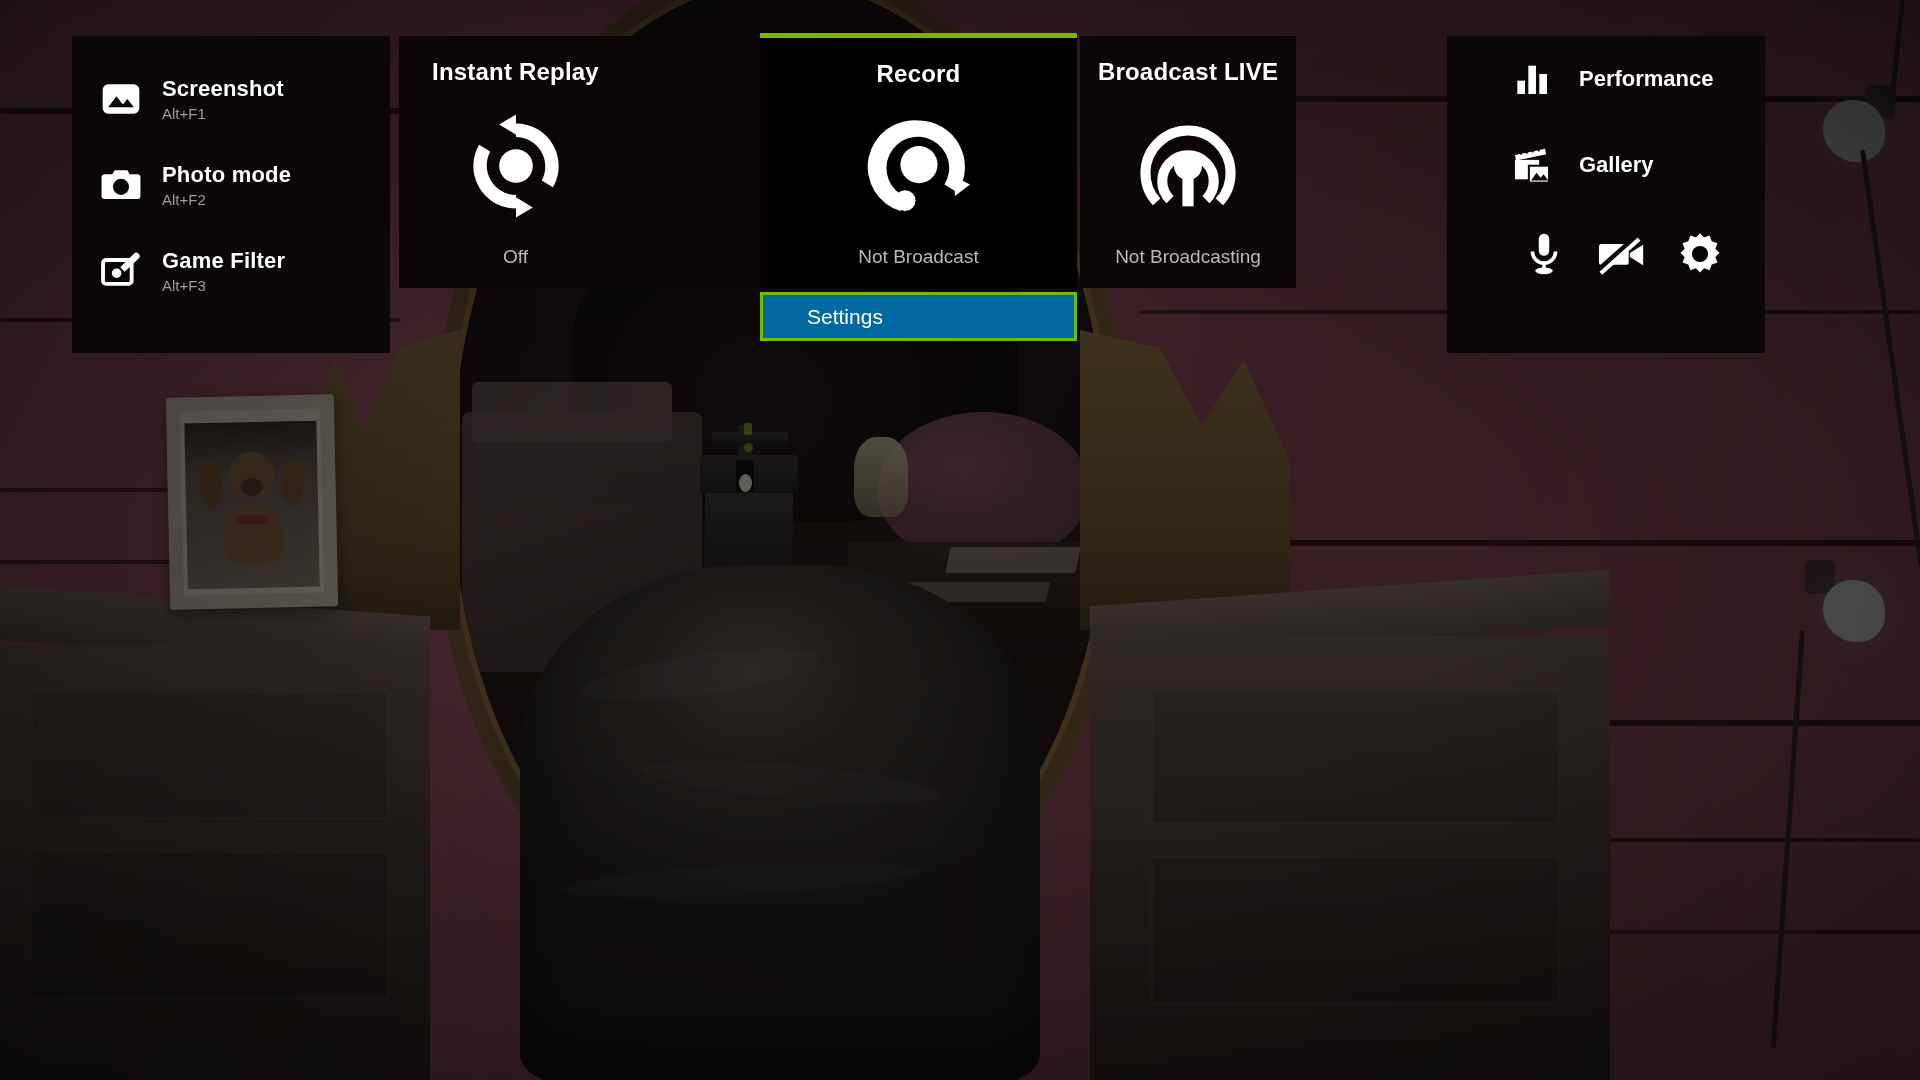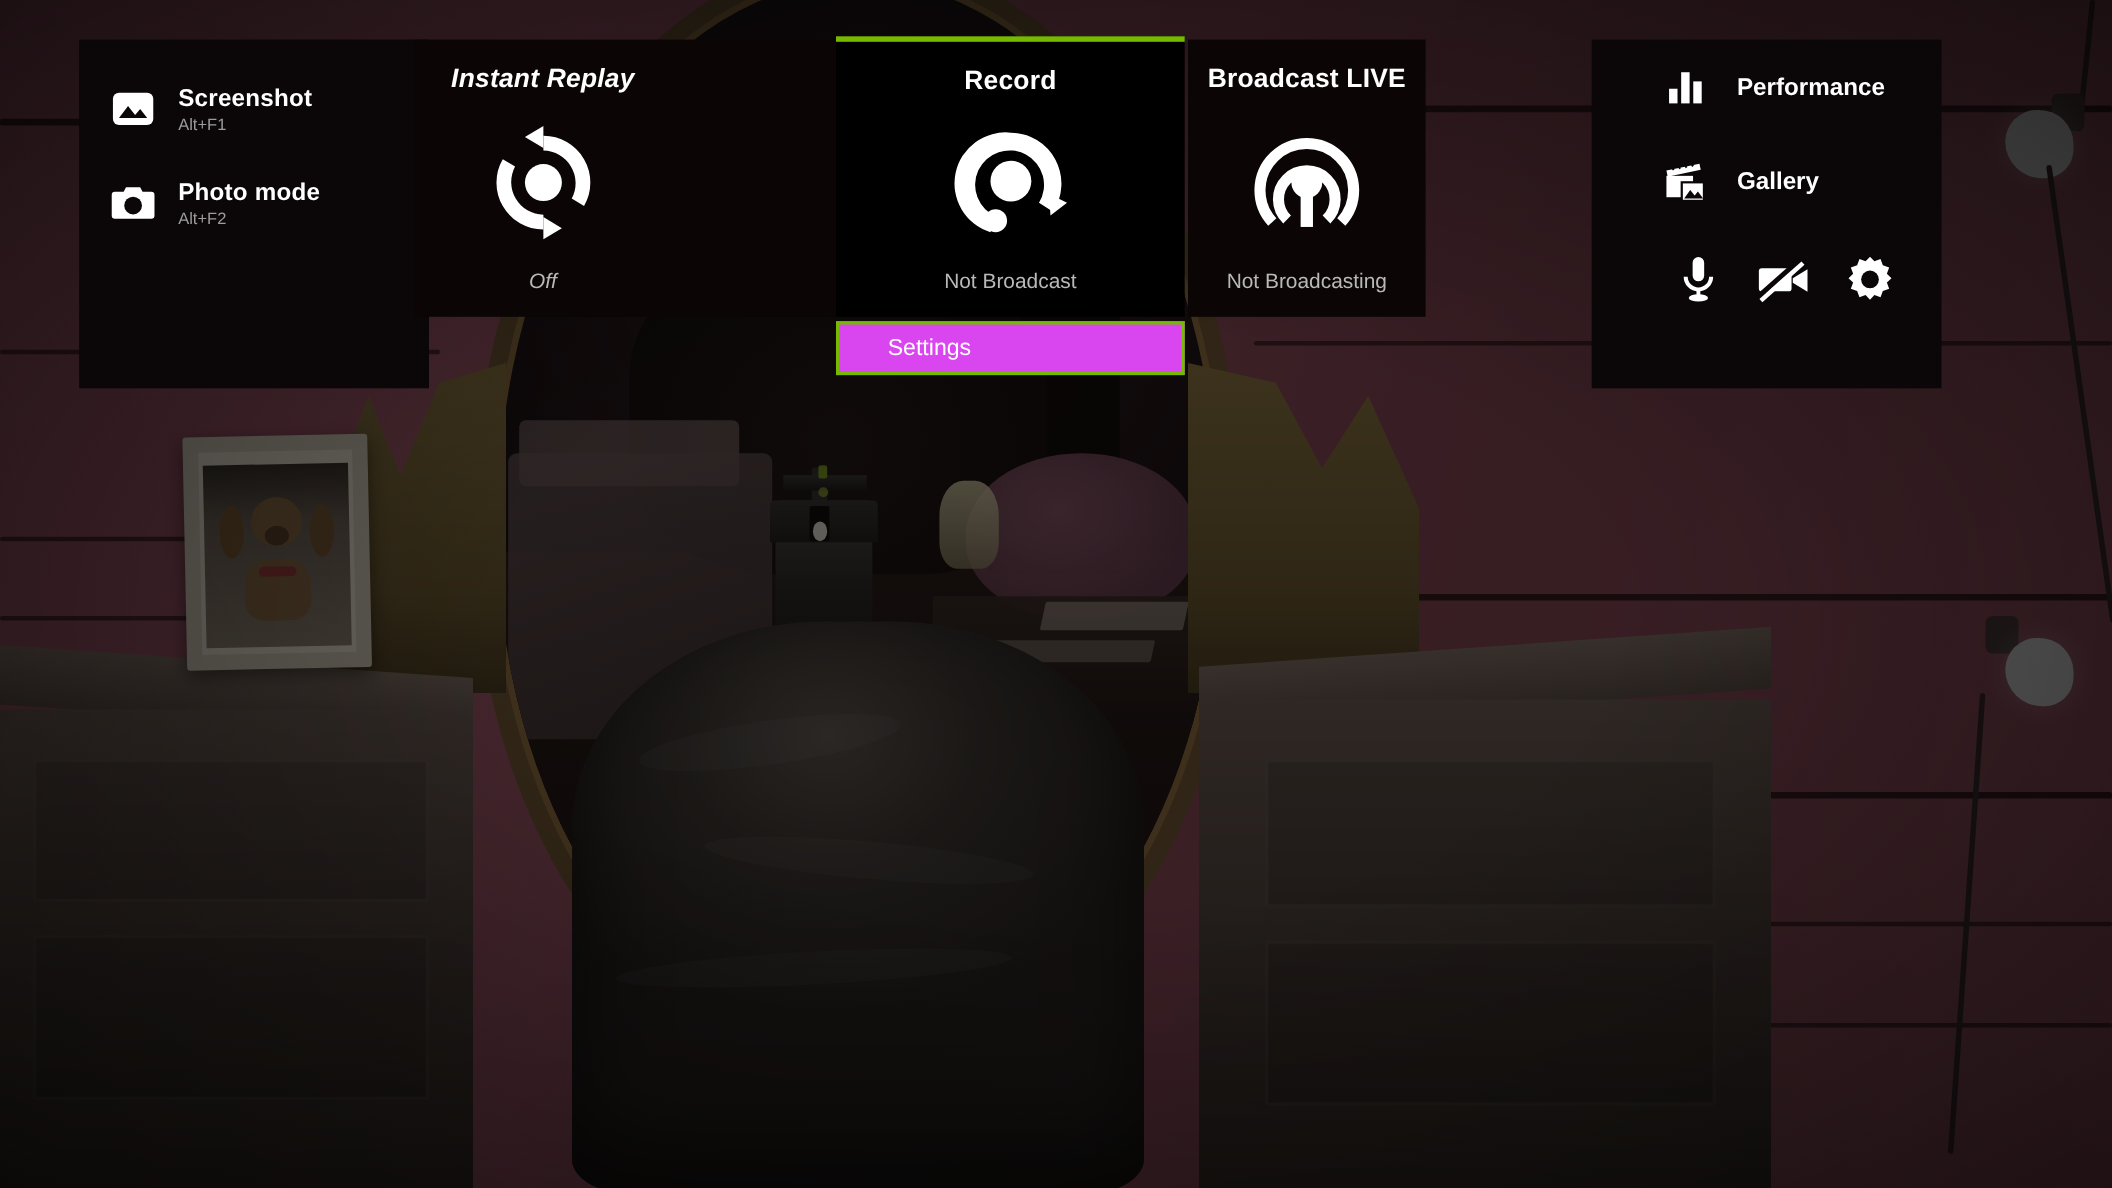--- a/index.html
+++ b/index.html
@@ -207,21 +207,21 @@
   .lp-text{ display:flex; flex-direction:column; justify-content:center; }
   .lp-label{ font-size:22px; font-weight:bold; color:#fff; line-height:1.15; letter-spacing:.2px; }
   .lp-hotkey{ font-size:15px; color:#9c9c9c; margin-top:3px; }
 
   
   .tile{
     position:absolute; top:36px; height:252px;
     display:flex; flex-direction:column; align-items:center;
     background:#0b0506;
   }
-  #tile-instant-replay{ left:377px; width:233px;font-style:italic; }
+  #tile-instant-replay{ left:399px; width:233px; }
   #tile-record{ left:760px; width:317px; background:#000; border-top:5px solid #76b900; top:33px; height:255px; }
   #tile-broadcast{ left:1080px; width:216px; }
 
   
   .tile-gap{ position:absolute; top:36px; height:252px; background:#0b0506; }
   #gap-a{ left:610px; width:150px; }
 
   .tile-title{
     font-size:24px; font-weight:bold; color:#fff; margin-top:22px;
     text-align:center; letter-spacing:.2px;
@@ -234,21 +234,21 @@
   
   #record-menu{ position:absolute; left:760px; top:288px; width:317px; }
   .rec-row{
     display:flex; align-items:center; height:52px;
     background:#000; padding:0 22px; cursor:pointer;
   }
   .rec-play{ width:24px; flex:0 0 24px; display:flex; align-items:center; justify-content:center; }
   .rec-label{ font-size:21px; color:#fff; margin-left:18px; }
   .rec-hotkey{ margin-left:auto; font-size:15px; color:#a8a8a8; }
   #record-settings{
-    height:49px; background:#d946ef; border:3px solid #76b900;
+    height:49px; background:#0369a1; border:3px solid #76b900;
     display:flex; align-items:center; padding-left:44px; cursor:pointer;
     margin-top:4px;
   }
   #record-settings .rec-label{ margin-left:0; }
 
   
   #right-panel{ left:1447px; top:36px; width:318px; height:317px; }
   .rp-item{
     display:flex; align-items:center; gap:22px;
     height:86px; padding-left:32px; cursor:pointer;
@@ -370,20 +370,33 @@
           <path d="M8.5 4 h7 l1.2 2.2 H21 a1.6 1.6 0 0 1 1.6 1.6 V18 a1.6 1.6 0 0 1 -1.6 1.6 H3 A1.6 1.6 0 0 1 1.4 18 V7.8 A1.6 1.6 0 0 1 3 6.2 h4.3 Z" fill="#fff"></path>
           <circle cx="12" cy="13" r="4.4" fill="#0b0607"></circle>
         </svg>
       </span>
       <span class="lp-text">
         <span class="lp-label">Photo mode</span>
         <span class="lp-hotkey">Alt+F2</span>
       </span>
     </div>
 
+    <div class="lp-item">
+      <span class="lp-icon">
+        <svg width="44" height="44" viewBox="0 0 24 24">
+          <rect x="2.2" y="6" width="15.6" height="13" rx="1.6" fill="none" stroke="#fff" stroke-width="2.1"></rect>
+          <path d="M21.6 2.6 a1.8 1.8 0 0 0 -2.6 0 L11.6 10 l2.4 2.4 L21.6 5.2 a1.8 1.8 0 0 0 0 -2.6 Z" fill="#fff"></path>
+          <circle cx="9.6" cy="13.2" r="2.6" fill="#fff"></circle>
+        </svg>
+      </span>
+      <span class="lp-text">
+        <span class="lp-label">Game Filter</span>
+        <span class="lp-hotkey">Alt+F3</span>
+      </span>
+    </div>
   </div>
 
   <div class="tile-gap" id="gap-a"></div>
 
   <div class="tile" id="tile-instant-replay">
     <div class="tile-title">Instant Replay</div>
     <div class="tile-icon">
       <svg width="112" height="112" viewBox="0 0 100 100">
         <path d="M50 12 a38 38 0 0 1 33 57 l-10 -6 a26.5 26.5 0 0 0 -23 -39 Z" fill="#fff"></path>
         <path d="M50 88 a38 38 0 0 1 -33 -57 l10 6 a26.5 26.5 0 0 0 23 39 Z" fill="#fff"></path>

